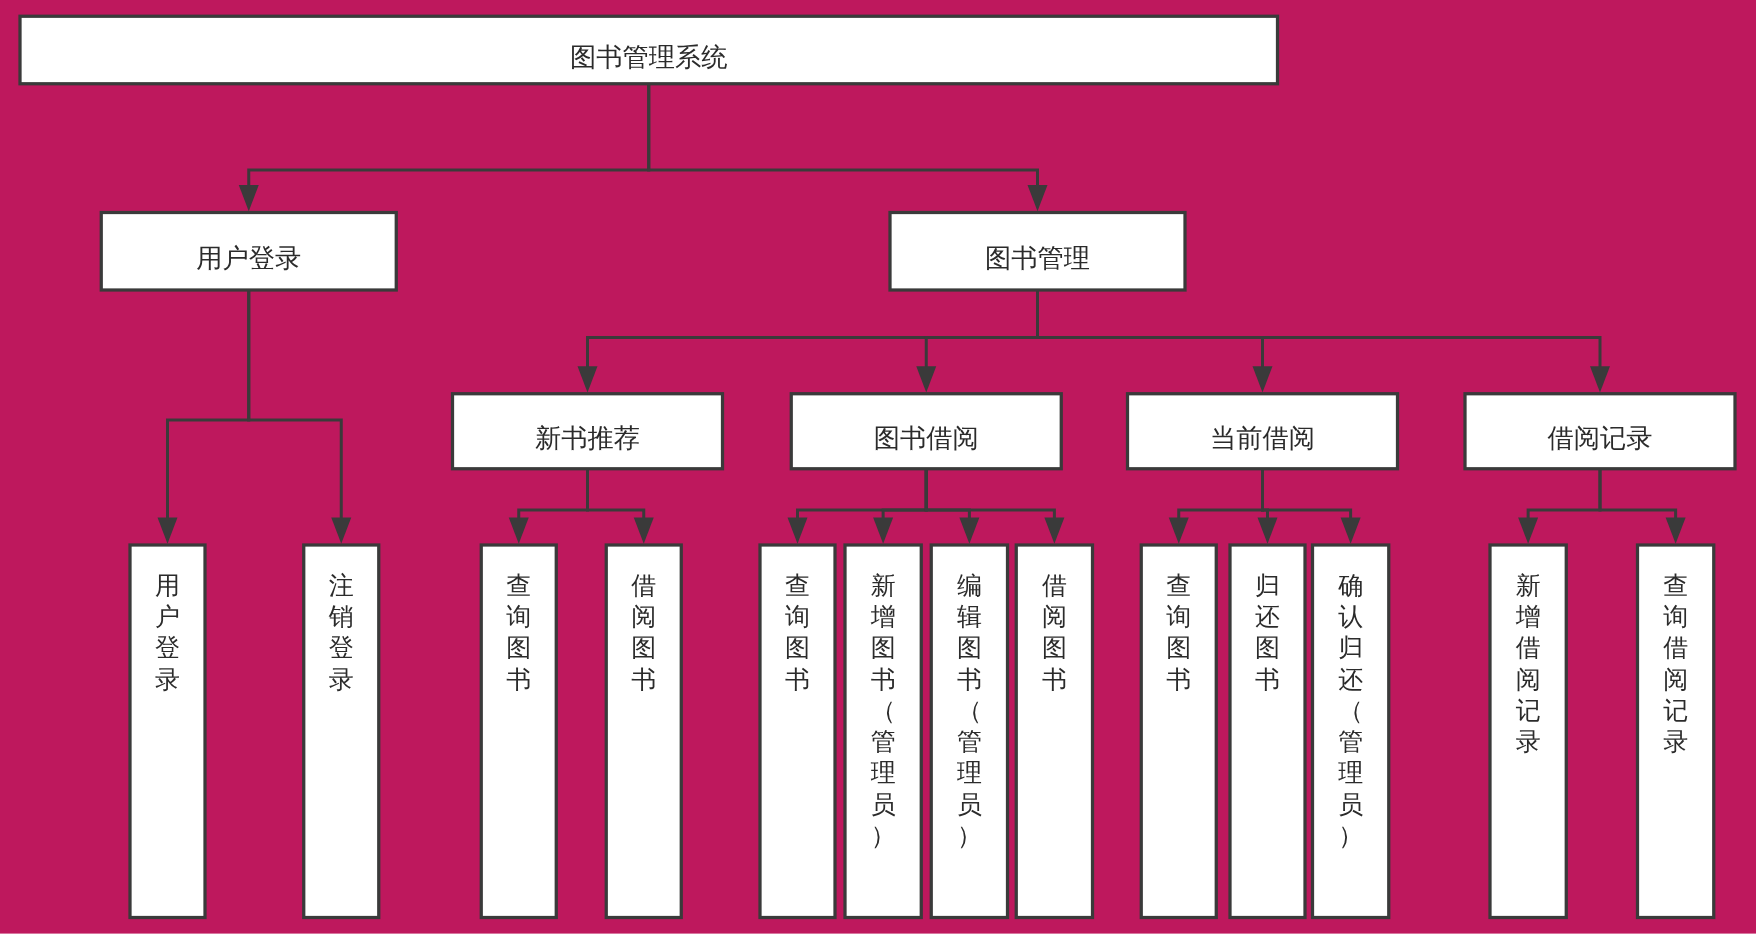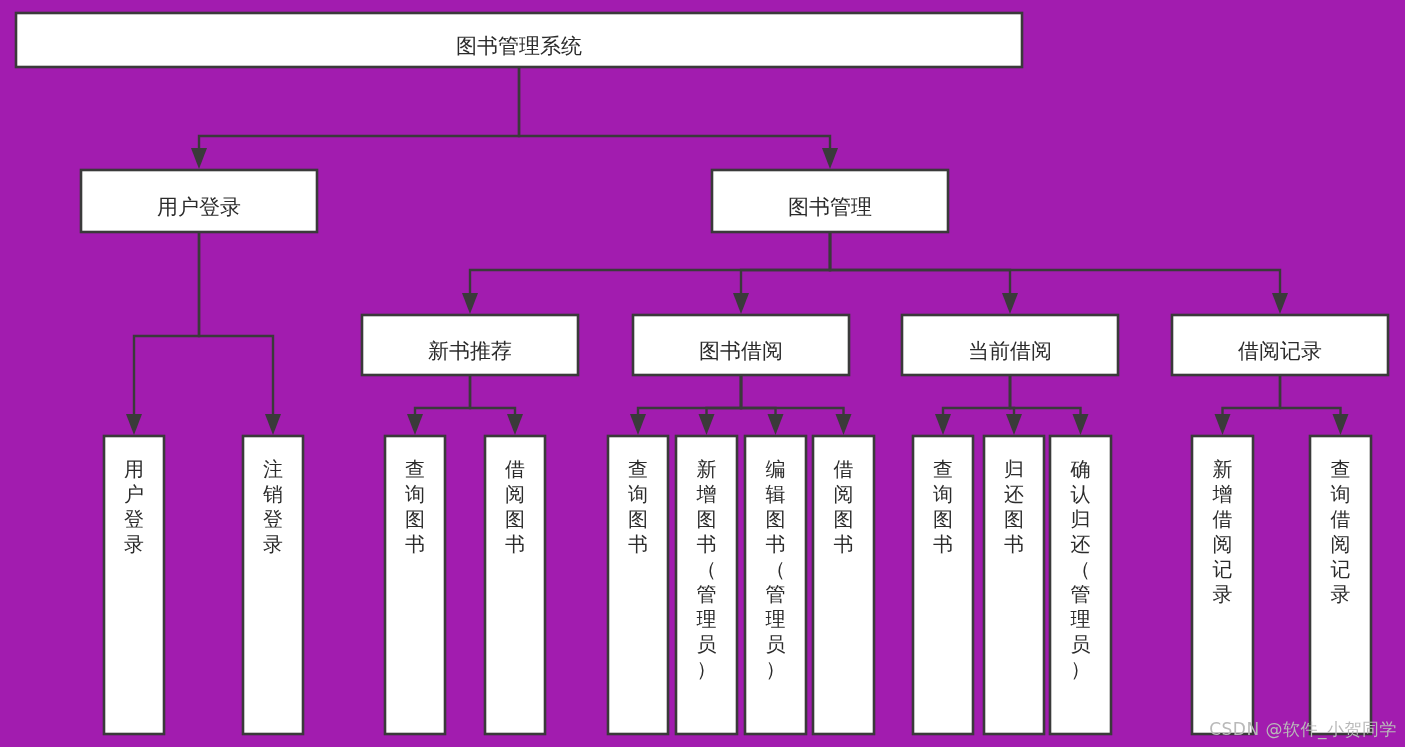--- a/index.html
+++ b/index.html
@@ -11,21 +11,21 @@
   body {
     width: 1405px;
     height: 747px;
     font-family: "DejaVu Sans", "Liberation Sans", sans-serif;
     overflow: hidden;
   }
   #diagram-root {
     position: relative;
     width: 1405px;
     height: 747px;
-    background: #a21caf;
+    background: #be185d;
   }
   svg.flow {
     position: absolute;
     left: 0;
     top: 0;
     width: 1405px;
     height: 747px;
     display: block;
   }
   .node-rect {
@@ -222,14 +222,13 @@
         <g>
           <rect class="node-rect" x="1192" y="436" width="61" height="298"></rect>
           <text class="node-label" x="1222.5" y="470" font-size="20" text-anchor="middle" fill="#2b2b2b"><tspan x="1222.5" dy="0">新</tspan><tspan x="1222.5" dy="25">增</tspan><tspan x="1222.5" dy="25">借</tspan><tspan x="1222.5" dy="25">阅</tspan><tspan x="1222.5" dy="25">记</tspan><tspan x="1222.5" dy="25">录</tspan></text>
         </g>
         <g>
           <rect class="node-rect" x="1310" y="436" width="61" height="298"></rect>
           <text class="node-label" x="1340.5" y="470" font-size="20" text-anchor="middle" fill="#2b2b2b"><tspan x="1340.5" dy="0">查</tspan><tspan x="1340.5" dy="25">询</tspan><tspan x="1340.5" dy="25">借</tspan><tspan x="1340.5" dy="25">阅</tspan><tspan x="1340.5" dy="25">记</tspan><tspan x="1340.5" dy="25">录</tspan></text>
         </g>
       </g>
   </svg>
-  <div class="watermark">CSDN @软件_小贺同学</div>
 </div>
 
 </body></html>

